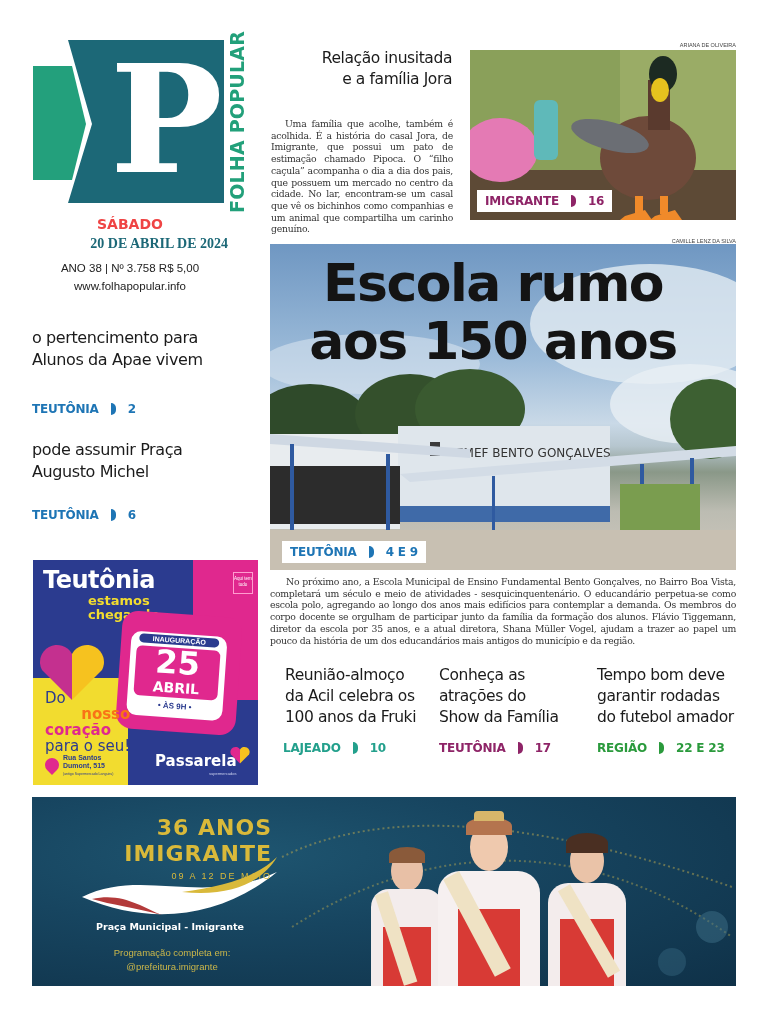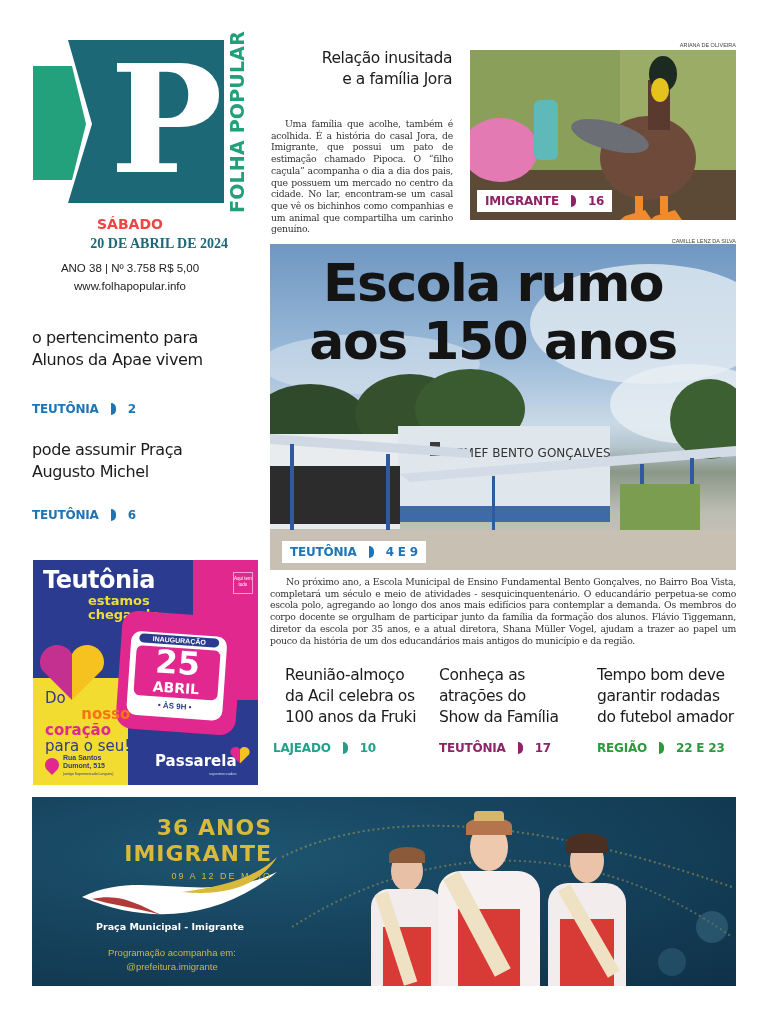--- a/index.html
+++ b/index.html
@@ -49,21 +49,21 @@
   #tag-apae { left: 32px; top: 402px; }
   #story-uebel { left: 32px; top: 439px; width: 225px; font-size: 16px; line-height: 22px; }
   #tag-uebel { left: 32px; top: 508px; }
 
   
   #ad-passarela { left: 33px; top: 560px; width: 225px; height: 225px; overflow: hidden; background: #2b3b8f; }
 
   
   .bstory { font-size: 15.5px; line-height: 21px; }
   #story-acil { left: 285px; top: 665px; width: 150px; }
-  #tag-acil { left: 273px; top: 741px; }
+  #tag-acil { left: 283px; top: 741px; }
   #story-show { left: 439px; top: 665px; width: 150px; }
   #tag-show { left: 439px; top: 741px; }
   #story-futebol { left: 597px; top: 665px; width: 150px; }
   #tag-futebol { left: 597px; top: 741px; }
 
   
   #ad-imigrante { left: 32px; top: 797px; width: 704px; height: 189px; overflow: hidden;
     background: radial-gradient(ellipse at 30% 30%, #1e5570 0%, #174560 40%, #0f3148 100%); }
 </style>
 </head>
@@ -255,21 +255,21 @@
     <circle cx="680" cy="130" r="16" fill="#3d6f88" opacity="0.5"></circle>
     <circle cx="640" cy="165" r="14" fill="#3d6f88" opacity="0.4"></circle>
     <path d="M50 100 C 110 70, 170 110, 245 75 C 190 120, 120 130, 50 100 Z" fill="#ffffff"></path>
     <path d="M60 102 C 90 95, 110 110, 130 118 C 100 110, 80 108, 60 102 Z" fill="#b33a3a"></path>
     <path d="M150 95 C 190 90, 225 80, 245 60 C 230 85, 200 100, 150 95 Z" fill="#d9b93a"></path>
   </svg>
   <div class="abs" style="left:50px; top:18px; width:190px; text-align:right; font-family:'DejaVu Sans', sans-serif; font-weight:bold; font-size:22px; letter-spacing:1px; color:#d9b93a;">36 ANOS</div>
   <div class="abs" style="left:50px; top:44px; width:190px; text-align:right; font-family:'DejaVu Sans', sans-serif; font-weight:bold; font-size:22px; letter-spacing:1px; color:#d9b93a;">IMIGRANTE</div>
   <div class="abs" style="left:90px; top:74px; width:150px; text-align:right; font-size:9px; letter-spacing:2px; color:#d9b93a;">09 A 12 DE MAIO</div>
   <div class="abs" style="left:64px; top:124px; font-family:'DejaVu Sans', sans-serif; font-weight:bold; font-size:9.5px; color:#ffffff;">Praça Municipal - Imigrante</div>
-  <div class="abs" style="left:60px; top:150px; width:160px; text-align:center; font-size:9.5px; color:#cbb74a;">Programação acompanha em:</div>
+  <div class="abs" style="left:60px; top:150px; width:160px; text-align:center; font-size:9.5px; color:#cbb74a;">Programação completa em:</div>
   <div class="abs" style="left:60px; top:164px; width:160px; text-align:center; font-size:9.5px; color:#cbb74a;">@prefeitura.imigrante</div>
 
   <div class="abs" style="left:335px; top:50px; width:80px; height:139px;">
     <div class="abs" style="left:24px; top:4px; width:32px; height:40px; border-radius:50%; background:#e8c0a6;"></div>
     <div class="abs" style="left:22px; top:0; width:36px; height:16px; border-radius:50% 50% 0 0; background:#8a5a3a;"></div>
     <div class="abs" style="left:4px; top:42px; width:72px; height:97px; border-radius:18px 18px 0 0; background:#f3ecec;"></div>
     <div class="abs" style="left:16px; top:80px; width:48px; height:59px; background:#d83a35;"></div>
     <div class="abs" style="left:22px; top:44px; width:14px; height:95px; background:#efe2c4; transform:rotate(-18deg);"></div>
   </div>
   <div class="abs" style="left:402px; top:16px; width:110px; height:173px;">

